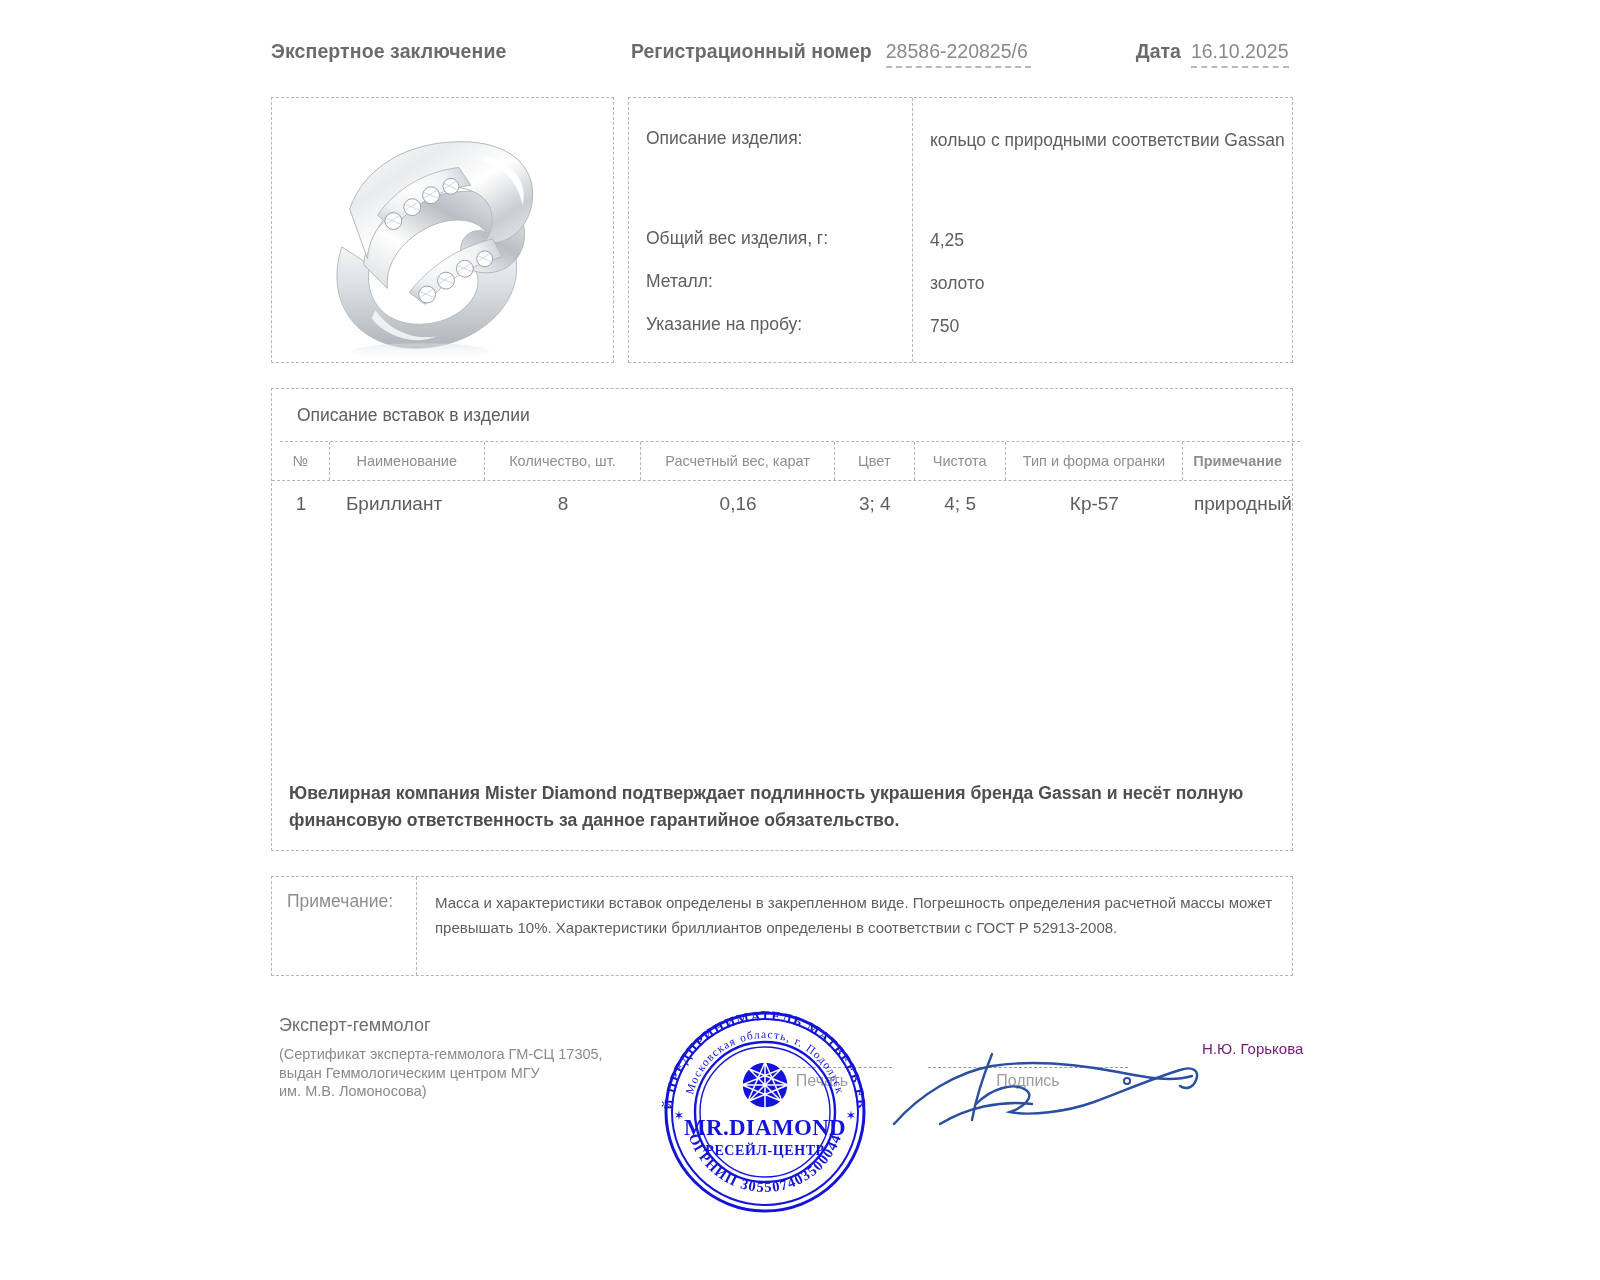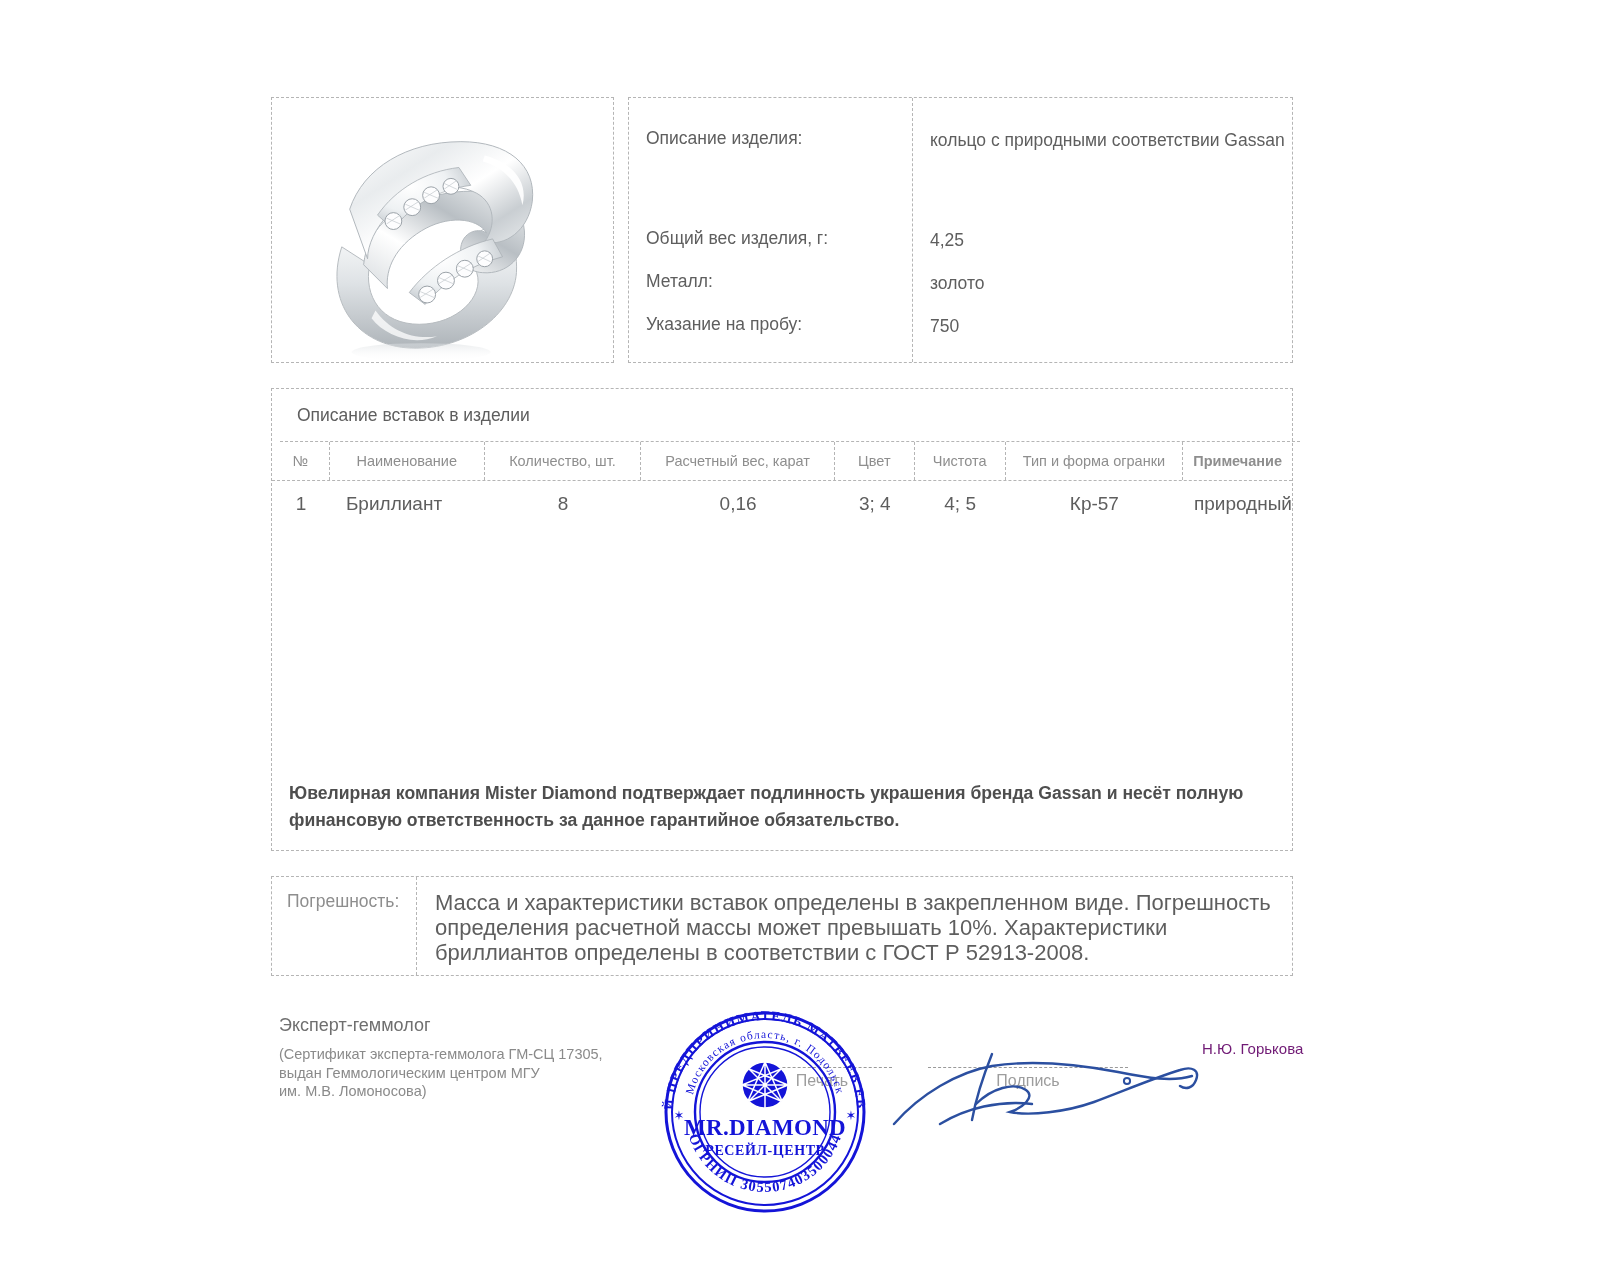--- a/index.html
+++ b/index.html
@@ -178,21 +178,21 @@
     width: 145px;
     padding-left: 15px;
     padding-top: 14px;
     font-size: 17.5px;
     color: #8e8e8e;
     border-right: 1.6px dashed #b5b5b5;
   }
   .comments-text {
     flex: 1;
     padding: 13px 12px 0 18px;
-    font-size: 22px;
+    font-size: 15px;
     color: #5e5e5e;
     line-height: 25px;
   }
 
   
   .expert-block {
     position: absolute;
     left: 279px; top: 1015px;
     width: 400px;
   }
@@ -255,20 +255,27 @@
     font-size: 15px;
     color: #701a75;
     white-space: nowrap;
   }
 </style>
 </head>
 <body>
 
 <div class="page">
 
+  <div class="header">
+    <div class="hdr-title">Экспертное заключение</div>
+    <div class="hdr-reg-label">Регистрационный номер</div>
+    <div class="hdr-reg-value">28586-220825/6</div>
+    <div class="hdr-date-label">Дата</div>
+    <div class="hdr-date-value">16.10.2025</div>
+  </div>
 
   <div class="photo-box dash">
     <svg class="ring-svg" viewBox="0 0 343 266">
       <defs>
         <linearGradient id="mg1" x1="0" y1="0" x2="1" y2="1">
           <stop offset="0%" stop-color="#ffffff"></stop>
           <stop offset="28%" stop-color="#e9ecee"></stop>
           <stop offset="52%" stop-color="#ffffff"></stop>
           <stop offset="74%" stop-color="#c9ced2"></stop>
           <stop offset="100%" stop-color="#f4f6f7"></stop>
@@ -387,21 +394,21 @@
       <div class="td c-color">3; 4</div>
       <div class="td c-clarity">4; 5</div>
       <div class="td c-cut">Кр-57</div>
       <div class="td c-note">природный</div>
     </div>
 
     <div class="guarantee">Ювелирная компания Mister Diamond подтверждает подлинность украшения бренда Gassan и несёт полную финансовую ответственность за данное гарантийное обязательство.</div>
   </div>
 
   <div class="comments-box dash">
-    <div class="comments-label">Погрешность:</div>
+    <div class="comments-label">Примечание:</div>
     <div class="comments-text">Масса и характеристики вставок определены в закрепленном виде. Погрешность определения расчетной массы может превышать 10%. Характеристики бриллиантов определены в соответствии с ГОСТ Р 52913-2008.</div>
   </div>
 
   <div class="expert-block">
     <div class="expert-title">Эксперт-геммолог</div>
     <div class="expert-sub">(Сертификат эксперта-геммолога ГМ-СЦ 17305,</div>
     <div class="expert-sub">выдан Геммологическим центром МГУ</div>
     <div class="expert-sub">им. М.В. Ломоносова)</div>
   </div>
 

